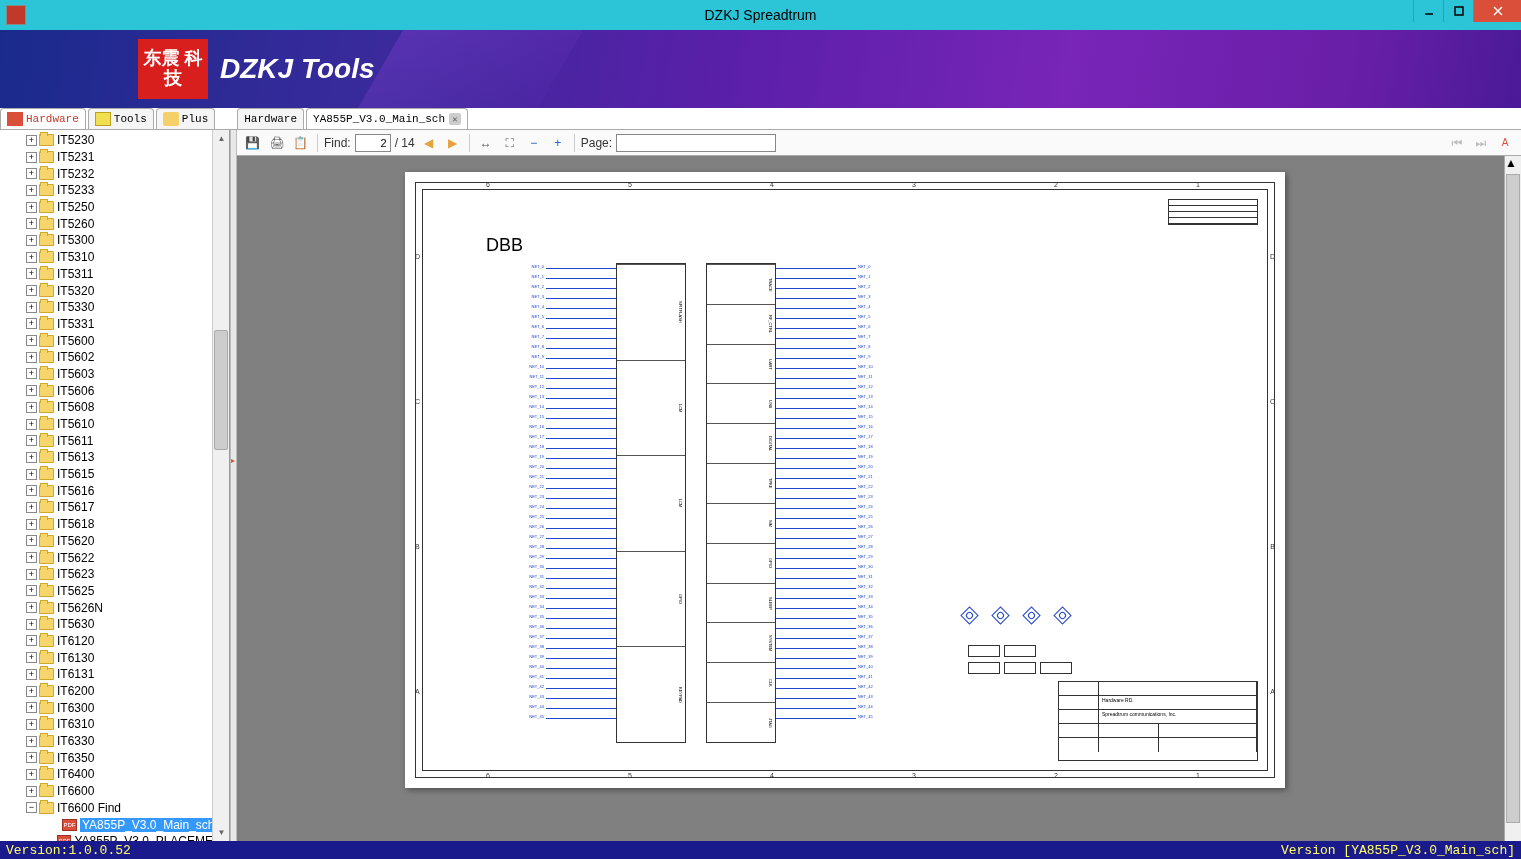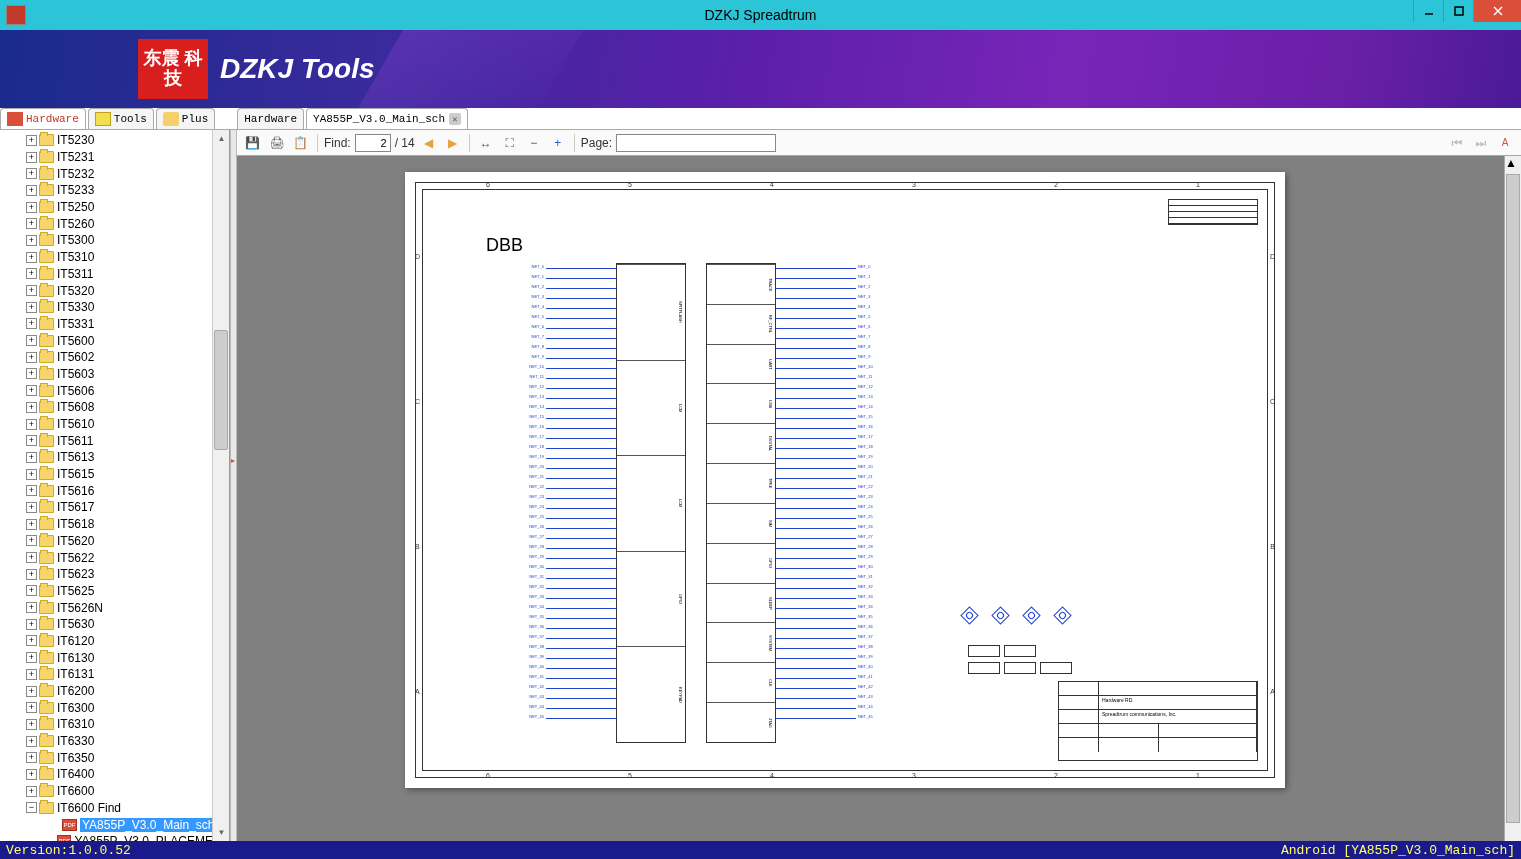--- a/index.html
+++ b/index.html
@@ -804,14 +804,14 @@
         <div class="arr" style="top:0">▲</div>
         <div class="thumb"></div>
         <div class="arr" style="bottom:0">▼</div>
       </div>
     </div>
   </div>
 </div>
 
 <div class="statusbar">
   <span class="ylw">Version:1.0.0.52</span>
-  <span class="ylw">Android [YA855P_V3.0_Main_sch]</span>
+  <span class="ylw">Version [YA855P_V3.0_Main_sch]</span>
 </div>
 
 </body></html>

